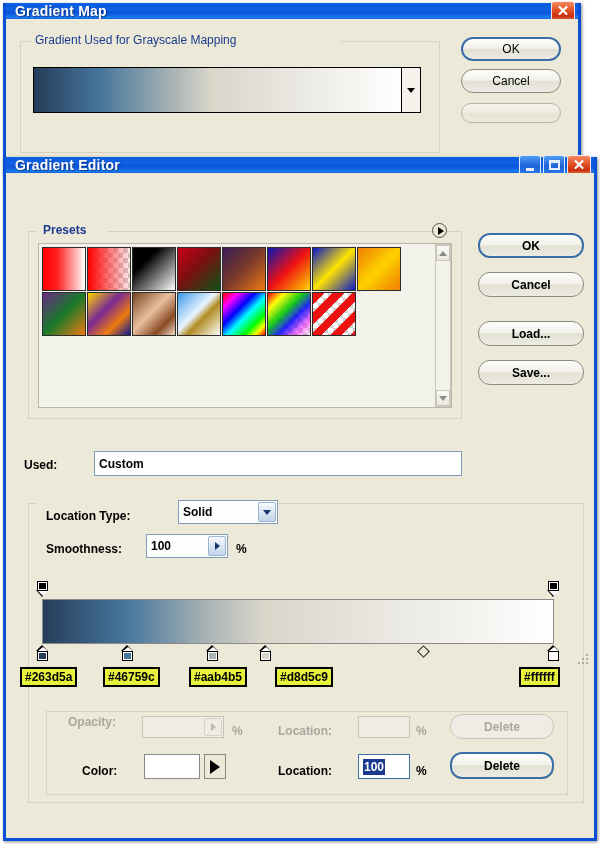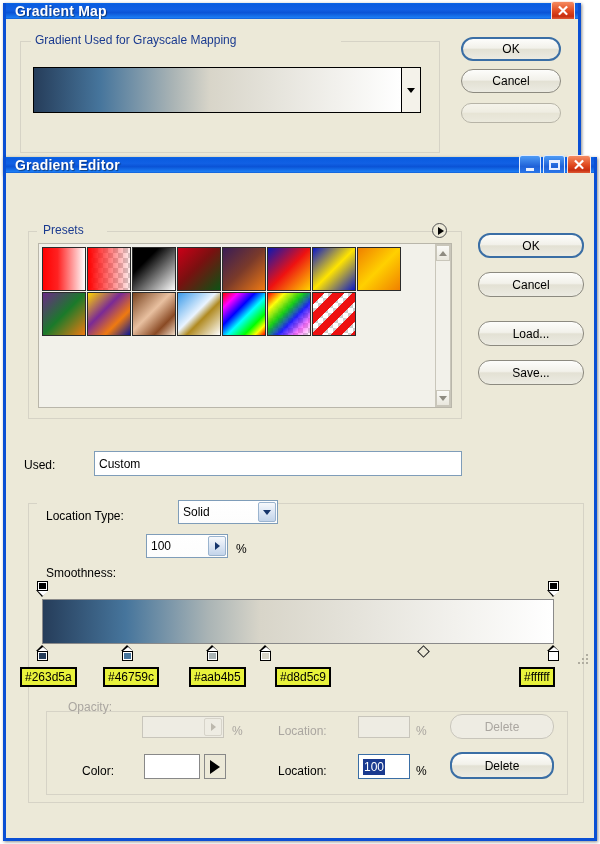--- a/index.html
+++ b/index.html
@@ -220,21 +220,21 @@
           </div>
         <div class="wbtn max">
             <span class="glyph-max"></span>
           </div>
         <div class="wbtn close">
             <span class="glyph-x">✕</span>
           </div>
       </div>
     </div>
 
-    <div class="wbody" style="position:relative; height:498px;">
+    <div class="wbody" style="position:relative; height:498px;font-weight:bold;">
 
       <div class="group" style="left:22px; top:58px; width:434px; height:188px;">
         <div class="gtop-l" style="left:0; width:8px;"></div>
         <div class="gtop-r" style="left:78px; right:0;"></div>
         <div class="glabel">Presets</div>
         <div class="circle-arrow" style="right:14px; top:-8px;">
           <span class="ca"></span>
         </div>
 
         <div style="position:absolute; left:9px; top:12px; right:9px; bottom:10px; background:#f2f1ea; border:1px solid #b9b6aa; display:flex;">
@@ -316,21 +316,21 @@
       </div>
 
       <div class="lbl" style="left:40px; top:336px;">Location Type:</div>
       <div class="combo" style="position:absolute; left:172px; top:327px; width:100px; height:24px;">
         <span>Solid</span>
         <span class="arrowbox">
             <span class="caret-d"></span>
           </span>
       </div>
 
-      <div class="lbl" style="left:40px; top:369px;margin-top:24px;">Smoothness:</div>
+      <div class="lbl" style="left:40px; top:369px;">Smoothness:</div>
       <div class="combo" style="position:absolute; left:140px; top:361px; width:82px; height:24px;">
         <span>100</span>
         <span class="arrowbox">
             <span class="caret-r"></span>
           </span>
       </div>
       <div class="lbl" style="left:230px; top:369px;">%</div>
 
       <div id="bar-area" style="position:absolute; left:0; top:400px; width:594px; height:120px;">
 
@@ -399,21 +399,21 @@
             <div class="hexlabel" style="left: 269px; top: 94px;">#d8d5c9</div>
             <div class="hexlabel" style="left: 513px; top: 94px;">#ffffff</div>
           </div>
       </div>
 
       <div class="group" style="left:40px; top:538px; width:522px; height:84px;">
         <div class="gtop-l" style="left:0; width:8px;"></div>
         <div class="gtop-r" style="left:8px; right:0;"></div>
       </div>
 
-      <div class="lbl dim" style="left:62px; top:527px;">Opacity:</div>
+      <div class="lbl dim" style="left:62px; top:542px;">Opacity:</div>
       <div class="combo" style="position:absolute; left:136px; top:543px; width:82px; height:22px; background:#eeece3; border-color:#c8c5bb; color:#aaa6a0;">
         <span></span>
         <span class="arrowbox" style="background:#eeece3;border-color:#d6d3c9;">
             <span class="caret-r" style="border-left-color:#bdb9ae;"></span>
           </span>
       </div>
       <div class="lbl dim" style="left:226px; top:551px;">%</div>
 
       <div class="lbl dim" style="left:272px; top:551px;">Location:</div>
       <div class="input disabled" style="position:absolute; left:352px; top:543px; width:52px; height:22px;">

